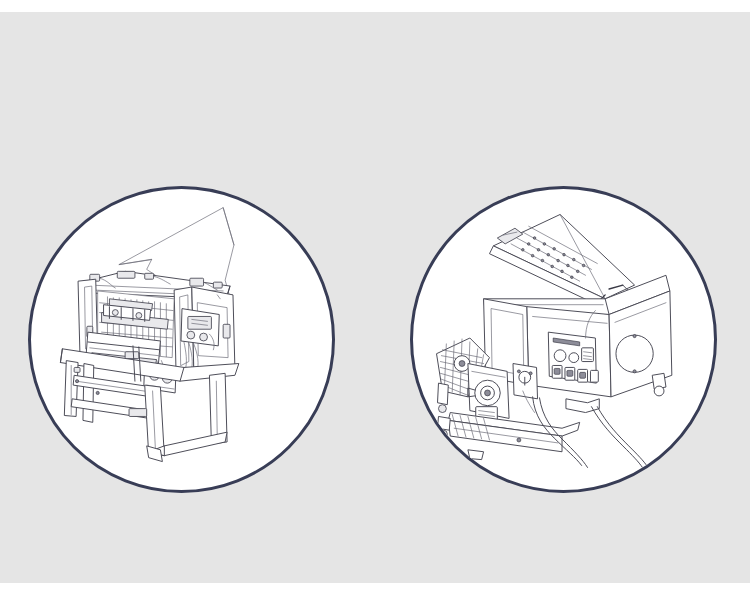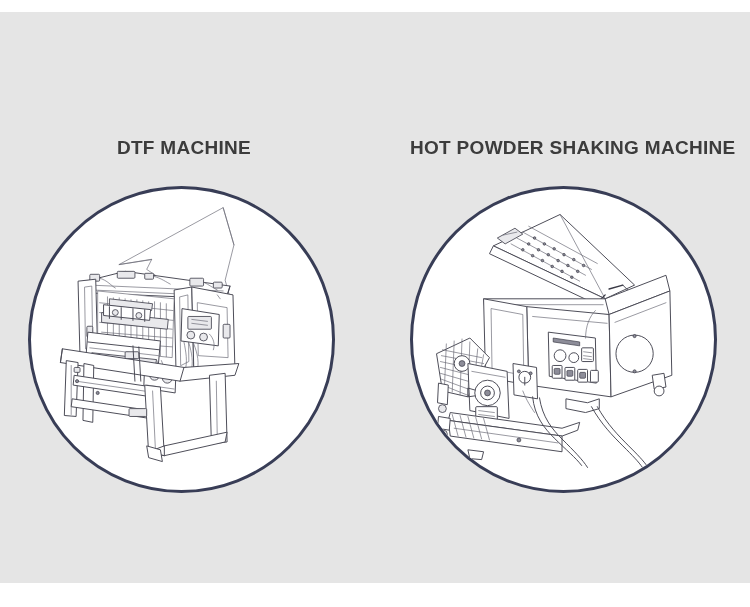--- a/index.html
+++ b/index.html
@@ -118,23 +118,21 @@
   .fd   { fill: #8d8d99; stroke: #3a3a46; stroke-width: 0.7; stroke-linejoin: round; }
 </style>
 </head>
 <body>
 
 <div id="page">
 
   <div id="panel"></div>
 
 
-  <div class="caption" id="caption-left">DTF MACHINE</div>
-
-  <div class="caption" id="caption-right">HOT POWDER SHAKING MACHINE</div>
+
 
   <div class="circle" id="circle-left">
     <svg viewBox="0 0 307 307">
 
       <g>
         <path class="ln-t" d="M90 77 L196 19 L207 57 L198 93 L205 118 L193 133 L120 96 L127 88 L118 82 L123 72 Z"></path>
         <path class="ln-t" d="M90 77 L123 72"></path>
         <path class="ln-t" d="M196 19 L207 57"></path>
       </g>
 

